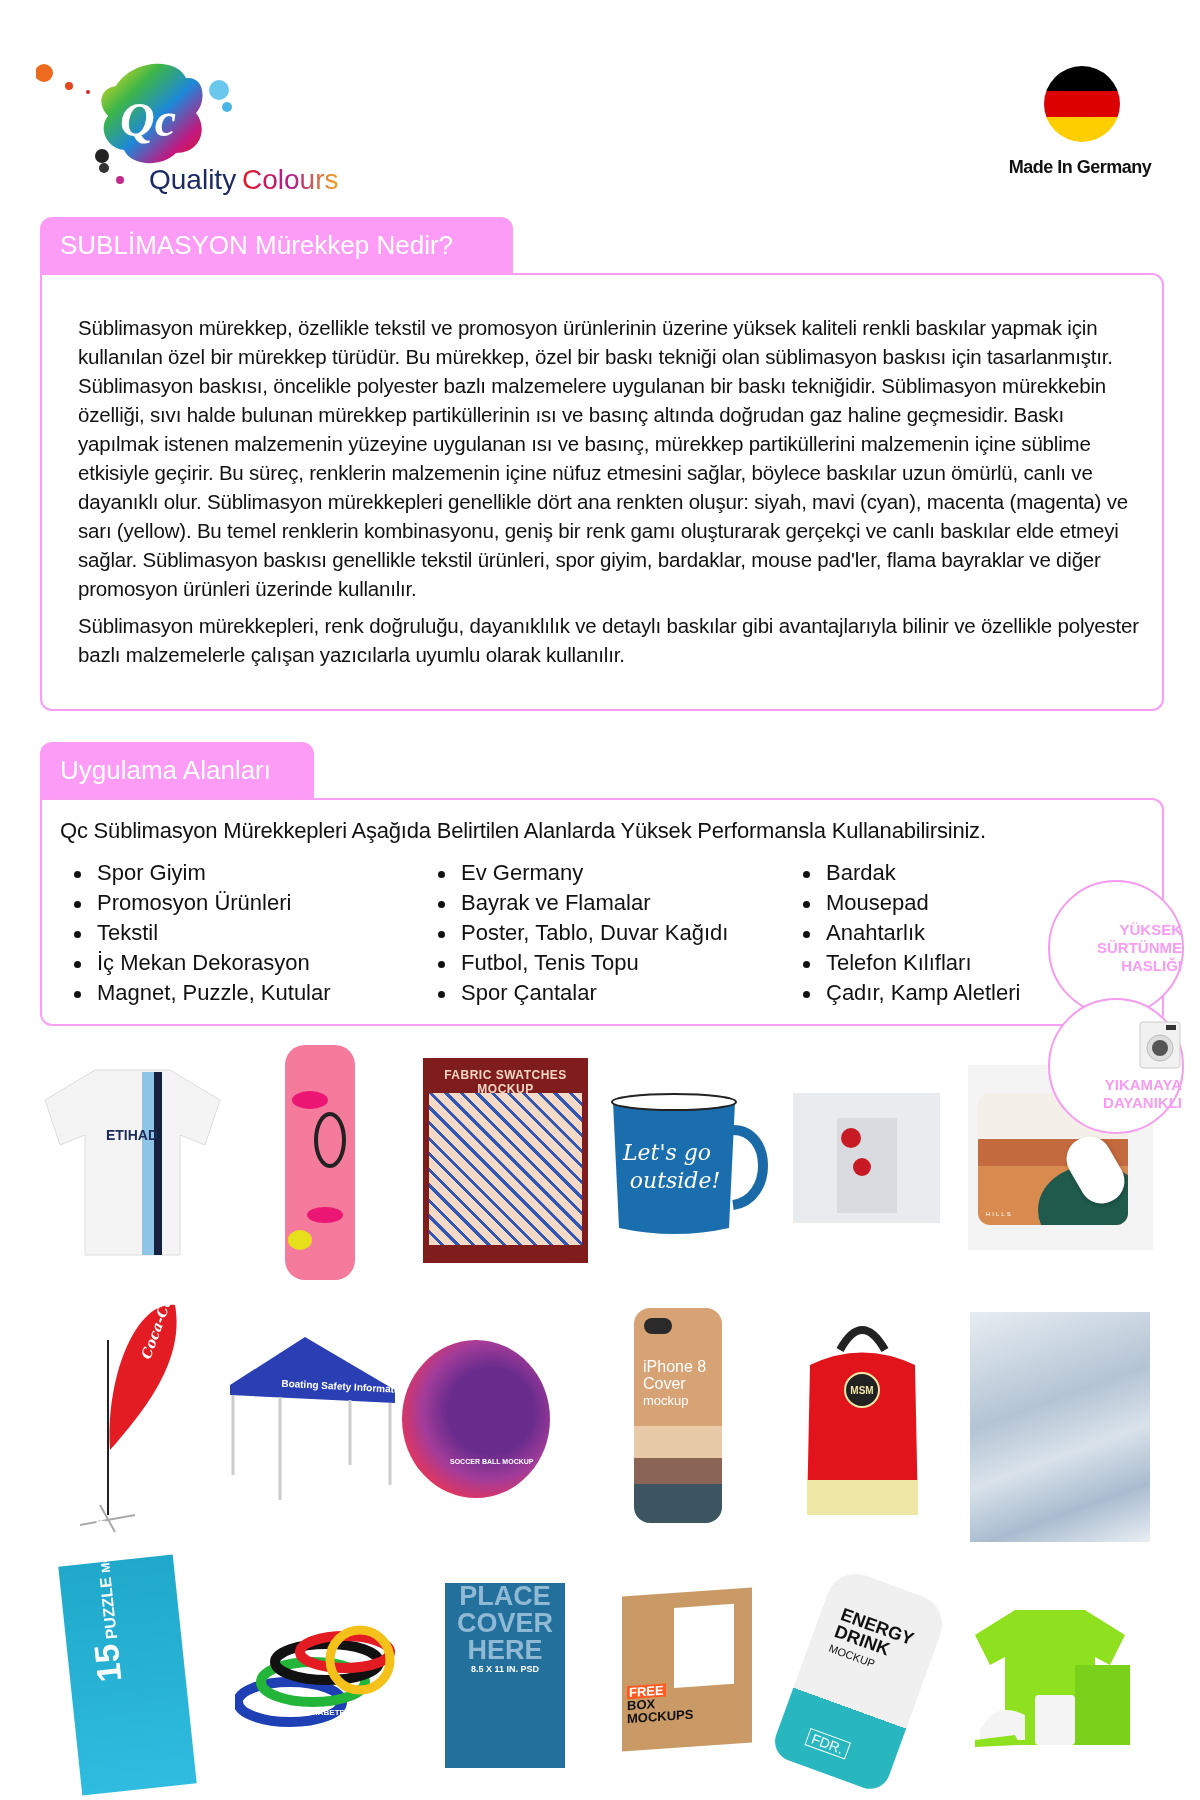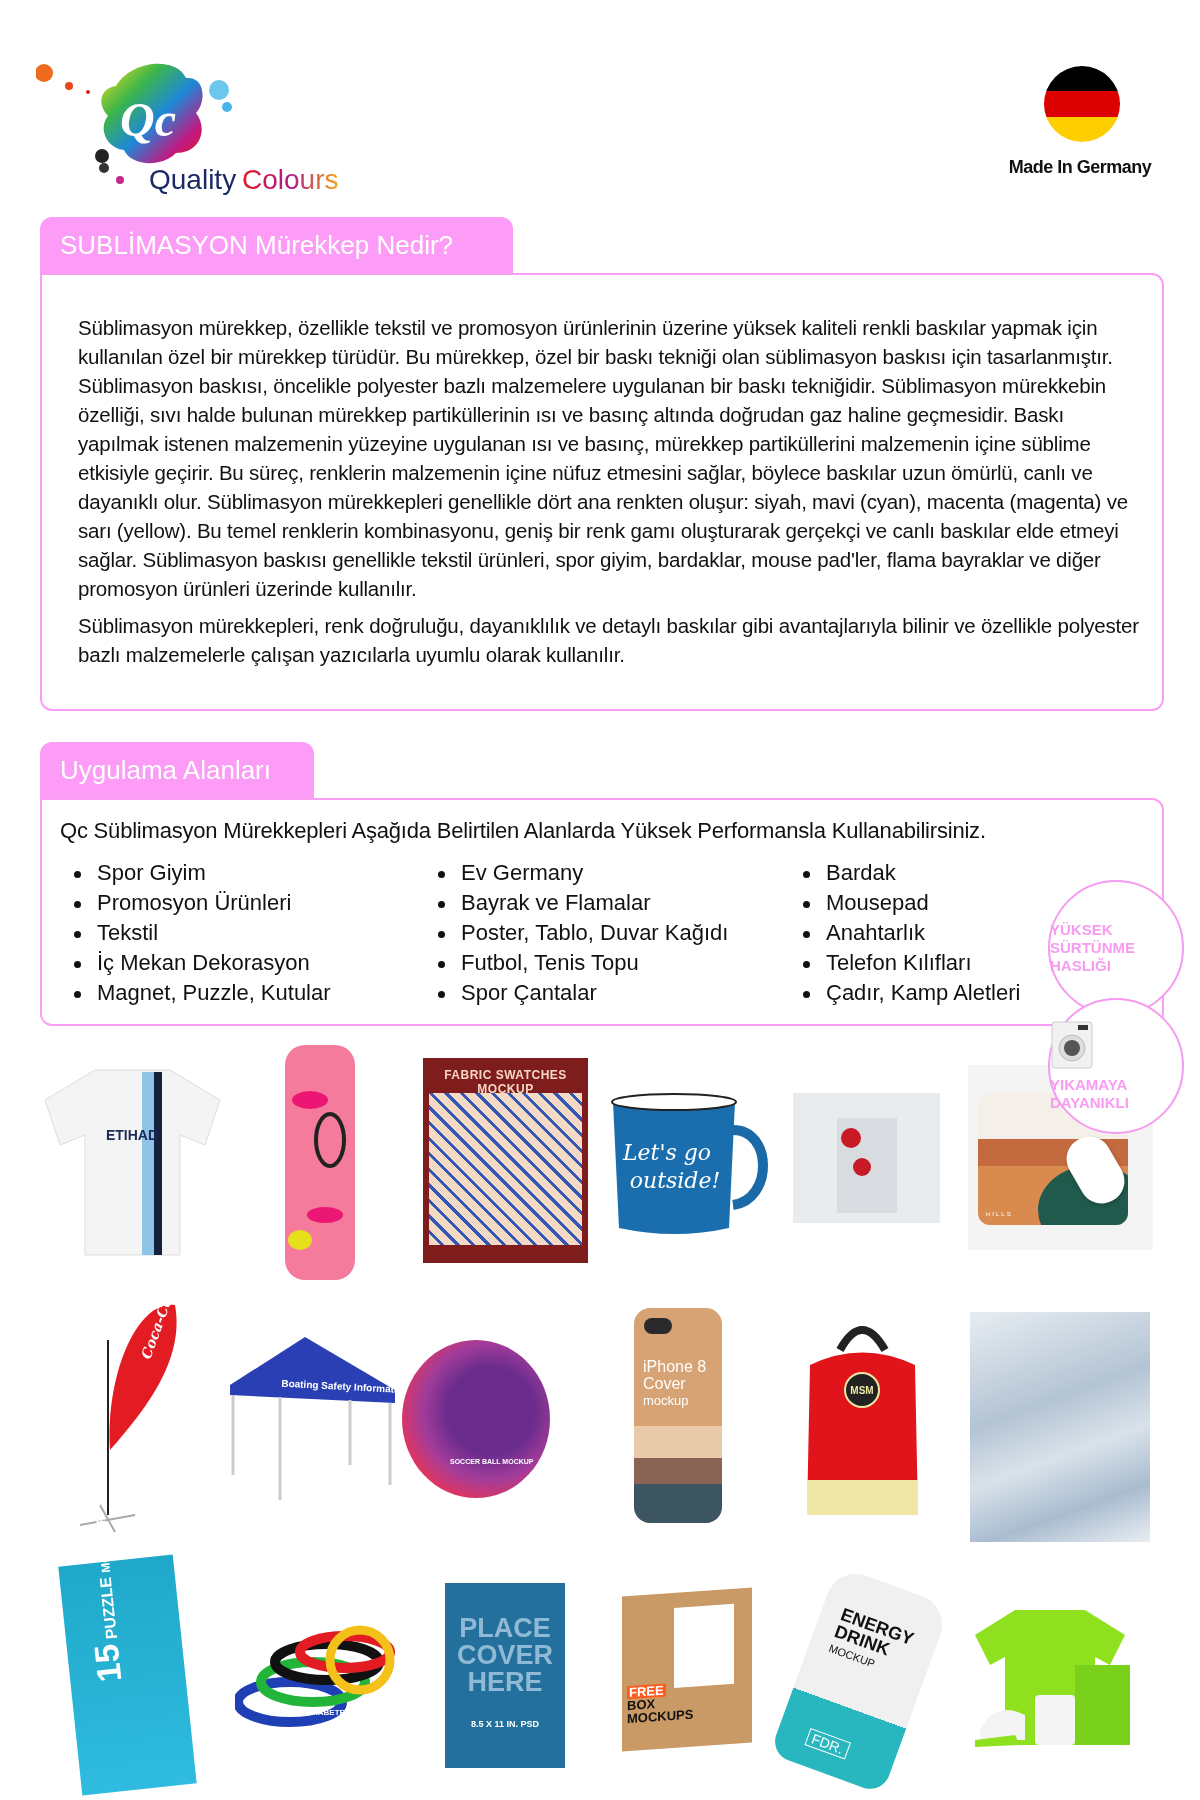--- a/index.html
+++ b/index.html
@@ -19,21 +19,21 @@
   #body1{left:70px;top:305px;width:1080px;font-size:20.5px;line-height:29px;letter-spacing:-0.2px}
   #body1 p{margin:8px}
   #tab2{left:40px;top:742px;width:274px}
   #box2{left:40px;top:798px;width:1124px;height:228px}
   #intro2{left:60px;top:818px;font-size:22px;letter-spacing:-0.2px}
   .col{top:858px;font-size:22px;line-height:30px}
   .col ul{list-style:none}
   .col li{position:relative;padding-left:37px}
   .col li::before{content:"";position:absolute;left:14px;top:13px;width:7px;height:7px;border-radius:50%;background:#111}
   #col1{left:60px}#col2{left:424px}#col3{left:789px}
-  .badge{width:136px;height:136px;border:2px solid #f59bf0;border-radius:50%;background:#fff;display:flex;flex-direction:column;align-items:flex-start;justify-content:center;color:#f89cf2;font-weight:bold;font-size:15px;line-height:18px;text-align:center;z-index:3}
+  .badge{width:136px;height:136px;border:2px solid #f59bf0;border-radius:50%;background:#fff;display:flex;flex-direction:column;align-items:flex-end;justify-content:center;color:#f89cf2;font-weight:bold;font-size:15px;line-height:18px;text-align:center;z-index:3}
   #badge1{left:1048px;top:880px}
   #badge2{left:1048px;top:998px}
   
   .prod{z-index:1}
 </style>
 </head>
 <body>
 
 <div id="logo" class="abs">
   <svg width="360" height="140" viewBox="0 0 360 140">
@@ -225,26 +225,26 @@
   <svg width="160" height="110" viewBox="0 0 160 110">
     <ellipse cx="55" cy="82" rx="52" ry="20" fill="none" stroke="#1f3fb5" stroke-width="10"></ellipse>
     <ellipse cx="78" cy="62" rx="52" ry="20" fill="none" stroke="#23b53a" stroke-width="10"></ellipse>
     <ellipse cx="92" cy="42" rx="52" ry="18" fill="none" stroke="#111" stroke-width="10"></ellipse>
     <ellipse cx="110" cy="32" rx="45" ry="16" fill="none" stroke="#e31b23" stroke-width="10"></ellipse>
     <ellipse cx="125" cy="40" rx="30" ry="30" fill="none" stroke="#f4c11a" stroke-width="9"></ellipse>
     <text x="45" y="95" font-size="8" font-weight="bold" fill="#fff">TYPE 1 DIABETES</text>
   </svg>
 </div>
 <div class="abs prod" style="left:445px;top:1583px;width:120px;height:185px;background:#23709d;color:#8fb9d4;font-weight:bold;text-align:center">
-  <div style="padding-top:32px;font-size:27px;line-height:27px">
+  <div style="font-size:27px;line-height:27px">
     <div>PLACE</div>
     <div>COVER</div>
     <div>HERE</div>
   </div>
-  <div style="color:#fff;font-size:9px;margin-top:23px">8.5 X 11 IN. PSD</div>
+  <div style="color:#fff;font-size:9px;margin-top:0">8.5 X 11 IN. PSD</div>
 </div>
 <div class="abs prod" style="left:622px;top:1592px;width:130px;height:155px;background:#c99a66;transform:skewY(-4deg)">
   <div style="position:absolute;left:52px;top:15px;width:60px;height:80px;background:#fff"></div>
   <div style="position:absolute;left:5px;top:90px;font-weight:bold;font-size:13px;line-height:13px">
     <div style="background:#ff5a1f;color:#fff;display:inline-block;padding:0 2px">FREE</div>
     <div>BOX</div>
     <div>MOCKUPS</div>
   </div>
 </div>
 <div class="abs prod" style="left:800px;top:1580px;width:120px;height:200px;transform:rotate(20deg);border-radius:30px 30px 20px 20px;background:linear-gradient(180deg,#f0f0f0 0 65%,#29b7bf 65% 100%)">

